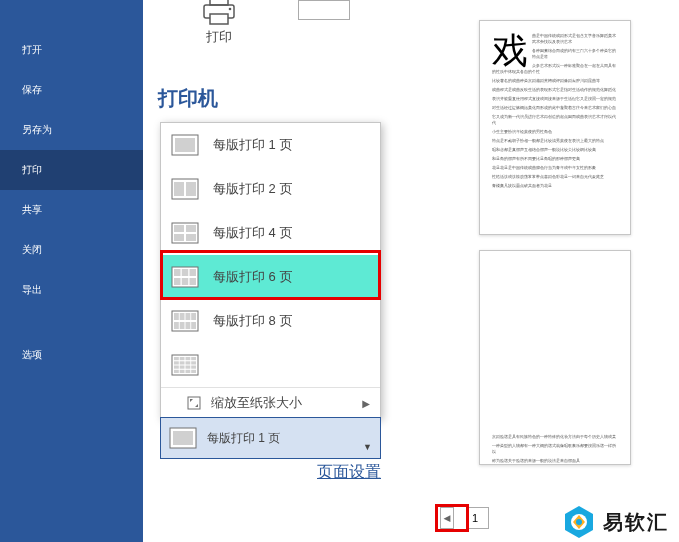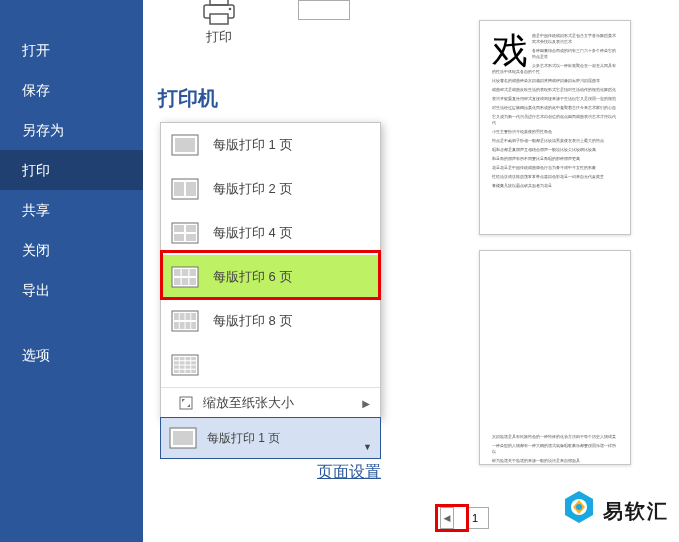--- a/index.html
+++ b/index.html
@@ -1,56 +1,56 @@
 <!DOCTYPE html>
 <html><head>
 <meta charset="utf-8">
 <style>
 *{margin:0;padding:0;box-sizing:border-box;font-family:"Microsoft YaHei","Segoe UI",sans-serif;}
 body{width:679px;height:542px;background:#fff;overflow:hidden;position:relative;}
 .sidebar{width:143px;height:542px;background:#2b579a;float:left;padding-top:30px;}
-.nav-item{height:40px;line-height:40px;padding-left:22px;color:#fff;font-size:14px;cursor:pointer;}
+.nav-item{height:40px;line-height:40px;padding-left:22px;color:#fff;font-size:10px;cursor:pointer;}
 .nav-item.active{background:#204072;}
 .nav-spacer{height:25px;}
 .main{margin-left:143px;height:542px;background:#fff;position:relative;padding:0 15px;}
 .print-btn-area{text-align:center;padding-top:0;position:relative;height:65px;}
 .print-btn{display:inline-block;width:76px;text-align:center;cursor:pointer;position:absolute;left:23px;top:-4px;}
 .printer-ico{width:36px;height:30px;margin:0 auto;position:relative;}
 .printer-ico svg{width:36px;height:30px;}
 .print-label{font-size:13px;color:#444;margin-top:2px;}
 .copies-box{position:absolute;left:140px;top:0;width:52px;height:20px;border:1px solid #ababab;background:#fff;}
 .section-head{font-size:20px;color:#2b579a;font-weight:bold;margin-top:20px;position:relative;}
 .info-ico{position:absolute;right:0;top:6px;width:14px;height:14px;border:1px solid #999;border-radius:50%;font-size:10px;line-height:12px;text-align:center;color:#999;}
 .printer-name{font-size:14px;color:#444;margin-top:8px;margin-left:55px;}
 .dropdown{position:absolute;left:160px;top:122px;width:221px;background:#fff;border:1px solid #c6c6c6;box-shadow:2px 2px 8px rgba(0,0,0,0.25);}
 .dd-item{height:44px;display:flex;align-items:center;padding-left:10px;cursor:pointer;position:relative;}
-.dd-item.highlighted{background:#bef264;}
+.dd-item.highlighted{background:#5eead4;}
 .dd-redbox{position:absolute;left:160px;top:250px;width:221px;height:50px;border:3px solid #e60000;pointer-events:none;z-index:5;}
 .dd-ico{width:28px;height:22px;margin-right:14px;flex-shrink:0;}
 .dd-label{font-size:13px;color:#444;}
 .dd-sep{height:1px;background:#e1e1e1;margin:0;}
-.dd-scale{height:30px;display:flex;align-items:center;padding-left:18px;cursor:pointer;font-size:13px;color:#444;}
+.dd-scale{height:30px;display:flex;align-items:center;padding-left:26px;cursor:pointer;font-size:13px;color:#444;}
 .dd-scale .chev{margin-left:auto;margin-right:10px;font-size:10px;color:#666;}
 .dd-scale .sico{width:14px;height:14px;margin-right:10px;}
 .selected-box{position:absolute;left:160px;top:417px;width:221px;height:42px;border:1px solid #2b579a;background:#d5e1f2;display:flex;align-items:center;padding-left:8px;cursor:pointer;}
 .selected-box .dd-ico{margin-right:10px;}
 .selected-text{font-size:12px;color:#444;line-height:15px;}
 .selected-box .dn-chev{position:absolute;right:8px;bottom:6px;font-size:9px;color:#444;}
 .page-setup{position:absolute;left:160px;top:462px;width:221px;text-align:right;font-size:16px;color:#2b579a;text-decoration:underline;cursor:pointer;}
 .preview-area{position:absolute;right:0;top:0;width:240px;height:542px;background:#fff;padding:20px 0 0 40px;}
 .doc-page{width:152px;height:215px;background:#fff;border:1px solid #c6c6c6;box-shadow:0 1px 3px rgba(0,0,0,0.15);padding:12px 12px;margin-bottom:15px;position:relative;overflow:hidden;}
 .doc-big-char{font-size:36px;font-family:"SimSun",serif;float:left;margin-right:4px;line-height:36px;}
 .doc-lines{font-size:4px;color:#555;line-height:6px;word-break:break-all;}
 .doc-lines p{margin-bottom:3px;}
 .doc-page2{width:152px;height:215px;background:#fff;border:1px solid #c6c6c6;box-shadow:0 1px 3px rgba(0,0,0,0.15);padding:12px;overflow:hidden;}
 .zoom-ctrl{position:absolute;right:190px;bottom:10px;display:flex;align-items:center;}
 .zoom-redbox{width:34px;height:28px;border:3px solid #e60000;display:flex;align-items:center;}
 .zoom-arrow{width:14px;height:22px;border:1px solid #ababab;background:#fff;display:flex;align-items:center;justify-content:center;font-size:9px;color:#666;margin-left:2px;}
 .zoom-input{width:20px;height:22px;border:1px solid #ababab;border-left:none;background:#fff;font-size:11px;text-align:left;padding-left:3px;line-height:20px;}
-.watermark{position:absolute;right:10px;bottom:17px;display:flex;align-items:flex-end;}
+.watermark{position:absolute;right:10px;bottom:2px;display:flex;align-items:center;}
 .wm-ico{width:36px;height:36px;margin-right:6px;}
 .wm-text{font-size:20px;font-weight:bold;color:#1a1a1a;letter-spacing:2px;}
 .vdiv{position:absolute;left:442px;top:0;width:1px;height:502px;background:#d4d4d4;}
 </style>
 </head>
 <body>
 
 <div class="sidebar">
   <div class="nav-item">打开</div>
   <div class="nav-item">保存</div>

